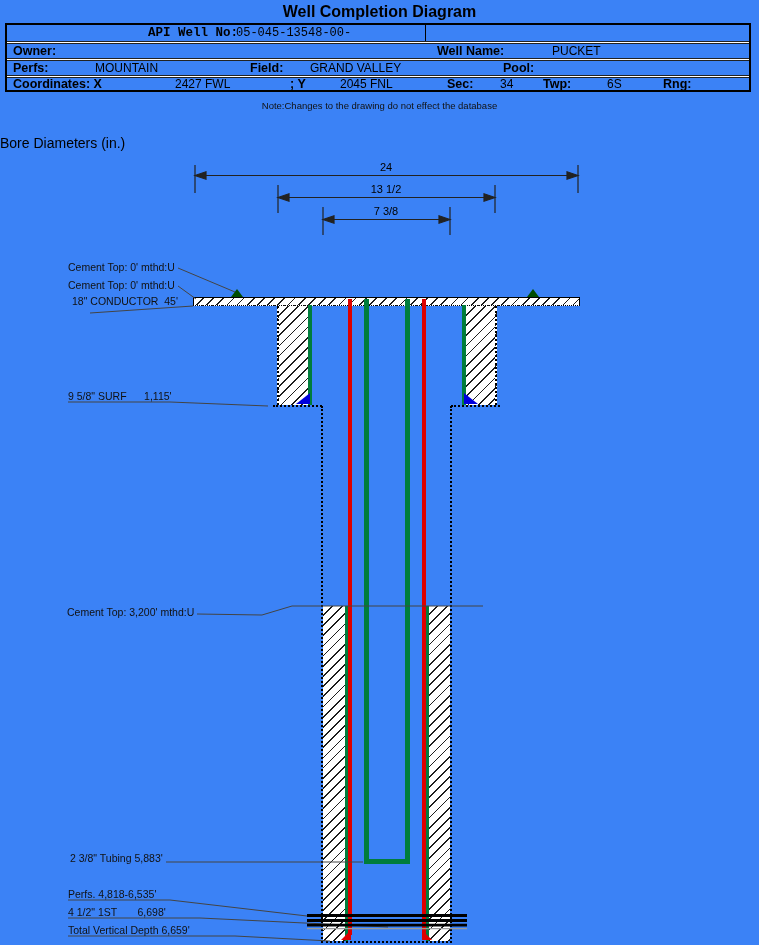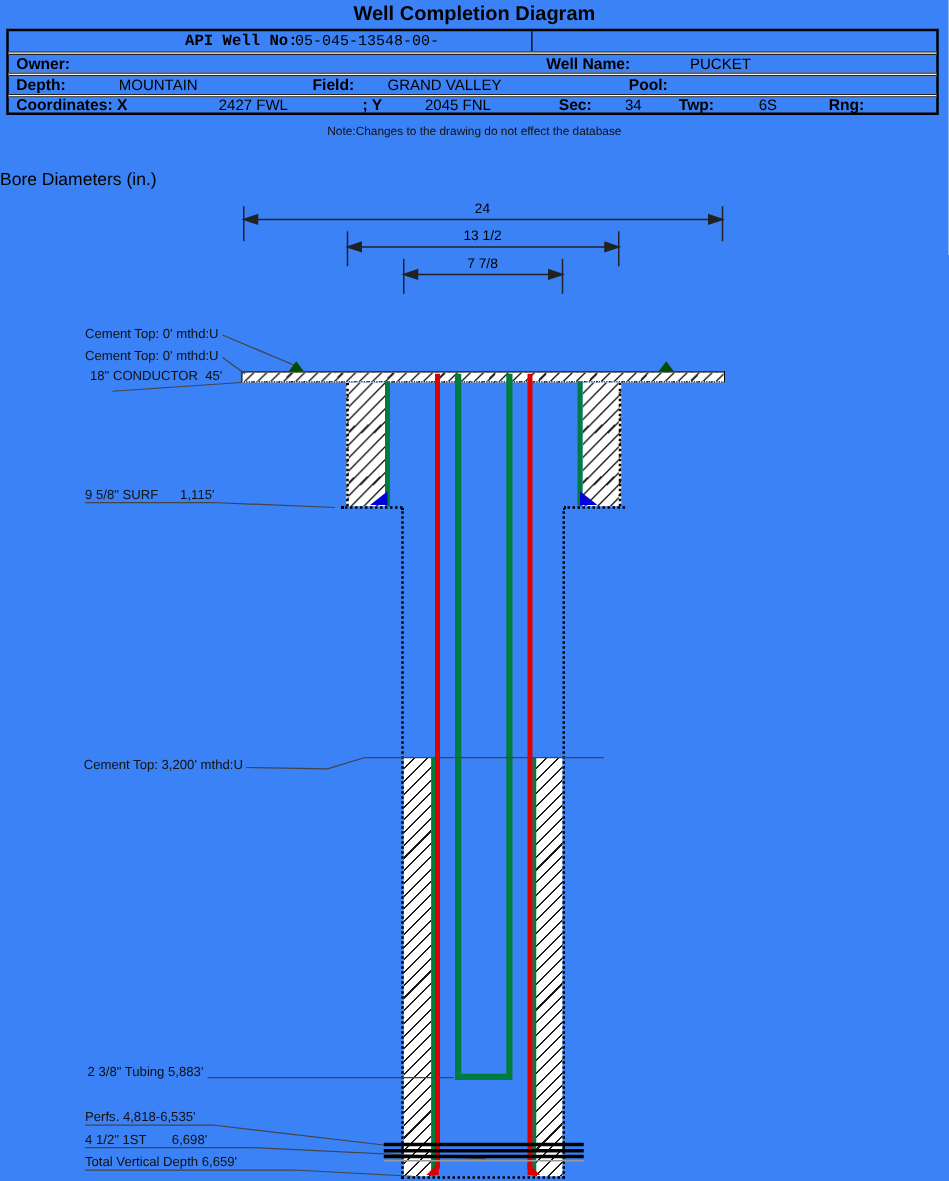--- a/index.html
+++ b/index.html
@@ -48,21 +48,21 @@
       </div>
     </div>
     <div class="sep" style="top:16px;"></div>
     <div class="trow" style="top:19px;height:14px;line-height:14px;">
       <span class="lbl" style="left:6px;">Owner:</span>
       <span class="lbl" style="left:430px;">Well Name:</span>
       <span class="val" style="left:545px;">PUCKET</span>
     </div>
     <div class="sep" style="top:33px;"></div>
     <div class="trow" style="top:36px;height:14px;line-height:14px;">
-      <span class="lbl" style="left:6px;">Depth:</span>
+      <span class="lbl" style="left:6px;">Perfs:</span>
       <span class="val" style="left:88px;">MOUNTAIN</span>
       <span class="lbl" style="left:243px;">Field:</span>
       <span class="val" style="left:303px;">GRAND VALLEY</span>
       <span class="lbl" style="left:496px;">Pool:</span>
       <span class="val" style="left:545px;"></span>
     </div>
     <div class="sep" style="top:50px;"></div>
     <div class="trow" style="top:53px;height:12px;line-height:12px;">
       <span class="lbl" style="left:6px;">Coordinates: X</span>
       <span class="val" style="left:168px;">2427 FWL</span>
@@ -75,21 +75,21 @@
       <span class="lbl" style="left:656px;">Rng:</span>
       <span class="val" style="left:722px;margin-left:36px;">96W</span>
     </div>
   </div>
 
   <div class="abs note">Note:Changes to the drawing do not effect the database</div>
 
   <div class="abs bore-title">Bore Diameters (in.)</div>
   <div class="abs dim-label" style="left:326px;top:161px;">24</div>
   <div class="abs dim-label" style="left:326px;top:183px;">13 1/2</div>
-  <div class="abs dim-label" style="left:326px;top:205px;">7 7/8</div>
+  <div class="abs dim-label" style="left:326px;top:205px;">7 3/8</div>
 
   <div class="abs hatch" style="left:193px;top:297px;width:387px;height:9px;border:1px solid #000;border-bottom:1px dotted #000;box-sizing:border-box;z-index:1;"></div>
 
   <div class="abs hatch wall-l" style="left:277px;top:306px;width:31px;height:99px;box-sizing:border-box;z-index:1;"></div>
   <div class="abs hatch wall-r" style="left:466px;top:306px;width:31px;height:99px;box-sizing:border-box;z-index:1;"></div>
 
   <div class="abs green" style="left:308px;top:305px;width:4px;height:100px;z-index:2;"></div>
   <div class="abs green" style="left:462px;top:305px;width:4px;height:100px;z-index:2;"></div>
 
   <div class="abs wall-t" style="left:273px;top:405px;width:49px;height:0;z-index:3;"></div>

